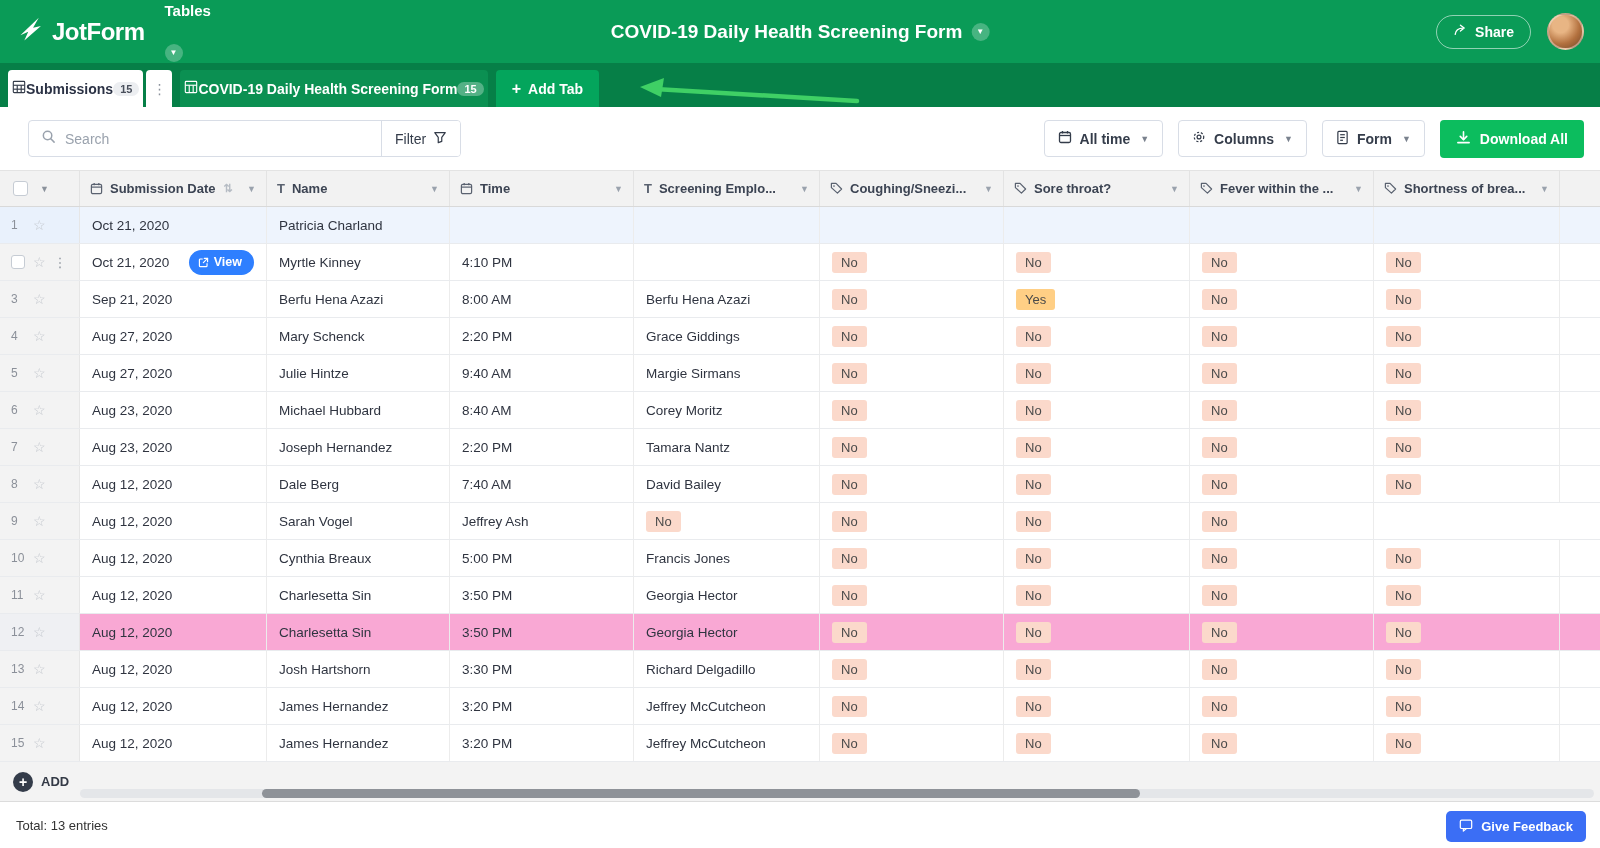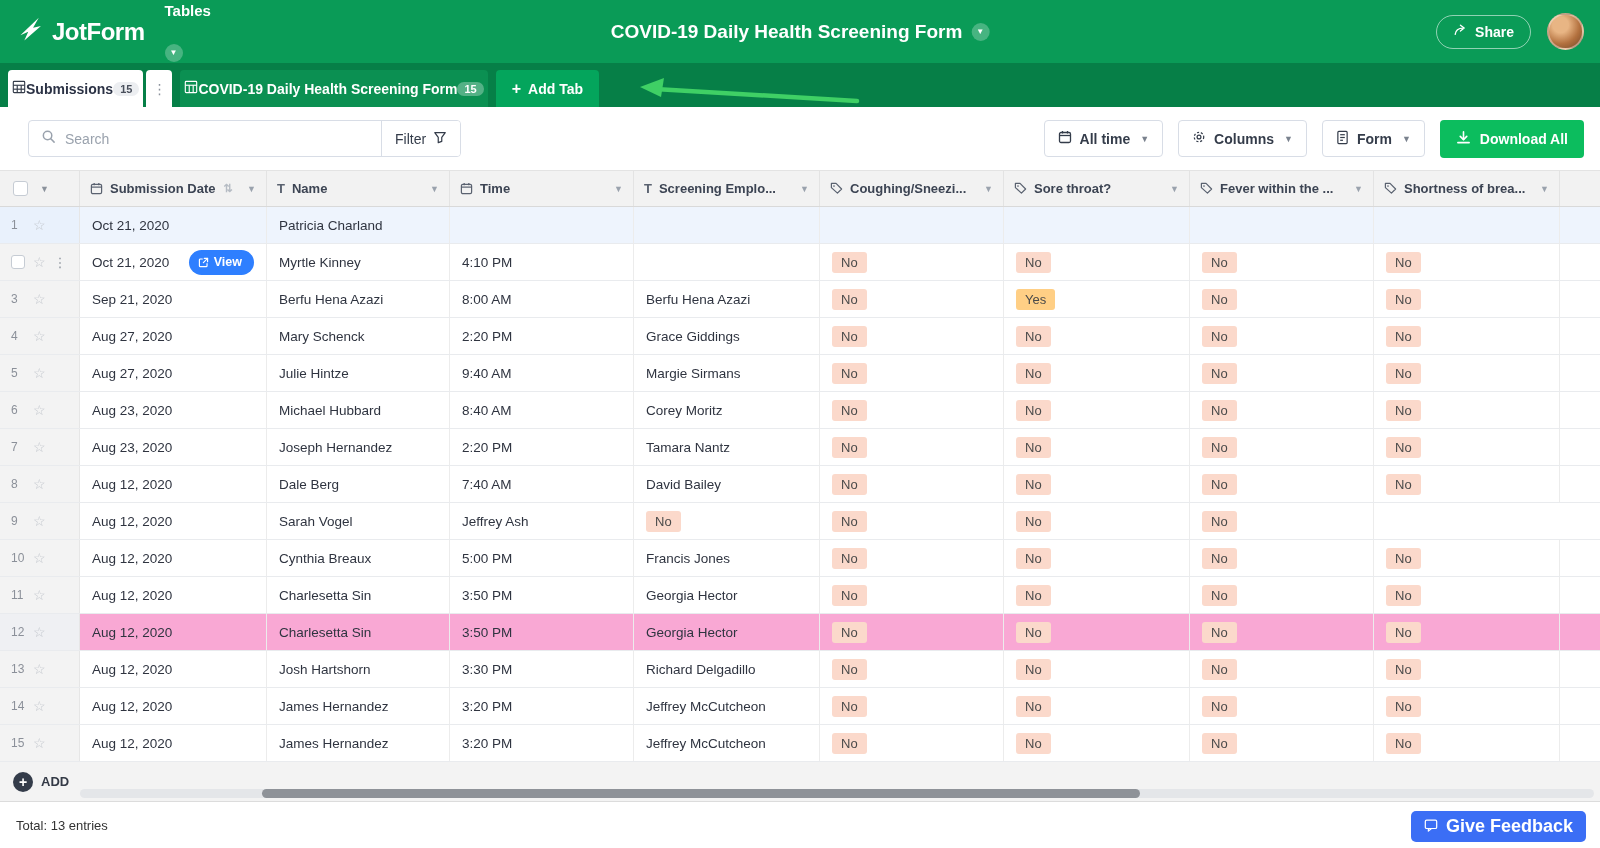--- a/index.html
+++ b/index.html
@@ -124,21 +124,21 @@
     display:flex; align-items:center; justify-content:center; font-size:14px; line-height:1; }
   .hscroll-track{ position:absolute; left:80px; right:6px; bottom:3px; height:9px;
     border-radius:5px; background:#e4e6e9; }
   .hscroll-thumb{ position:absolute; left:182px; width:878px; top:0; height:9px;
     border-radius:5px; background:#8e9298; cursor:grab; }
 
   .statusbar{ flex:1; min-height:44px; background:#fff; display:flex; align-items:center;
     padding:0 16px; position:relative; }
   .total-label{ font-size:13px; color:#333; }
   .feedback-btn{ position:absolute; right:14px; bottom:6px; height:31px; border:none;
-    border-radius:5px; background:var(--feedback-blue); color:#fff; font-size:18px;
+    border-radius:5px; background:var(--feedback-blue); color:#fff; font-size:13px;
     font-weight:600; display:flex; align-items:center; gap:8px; padding:0 13px;
     cursor:pointer; font-family:inherit; }
 </style>
 </head>
 <body>
 
 <div class="app">
 
   <header class="topbar">
     <div class="topbar-left">

